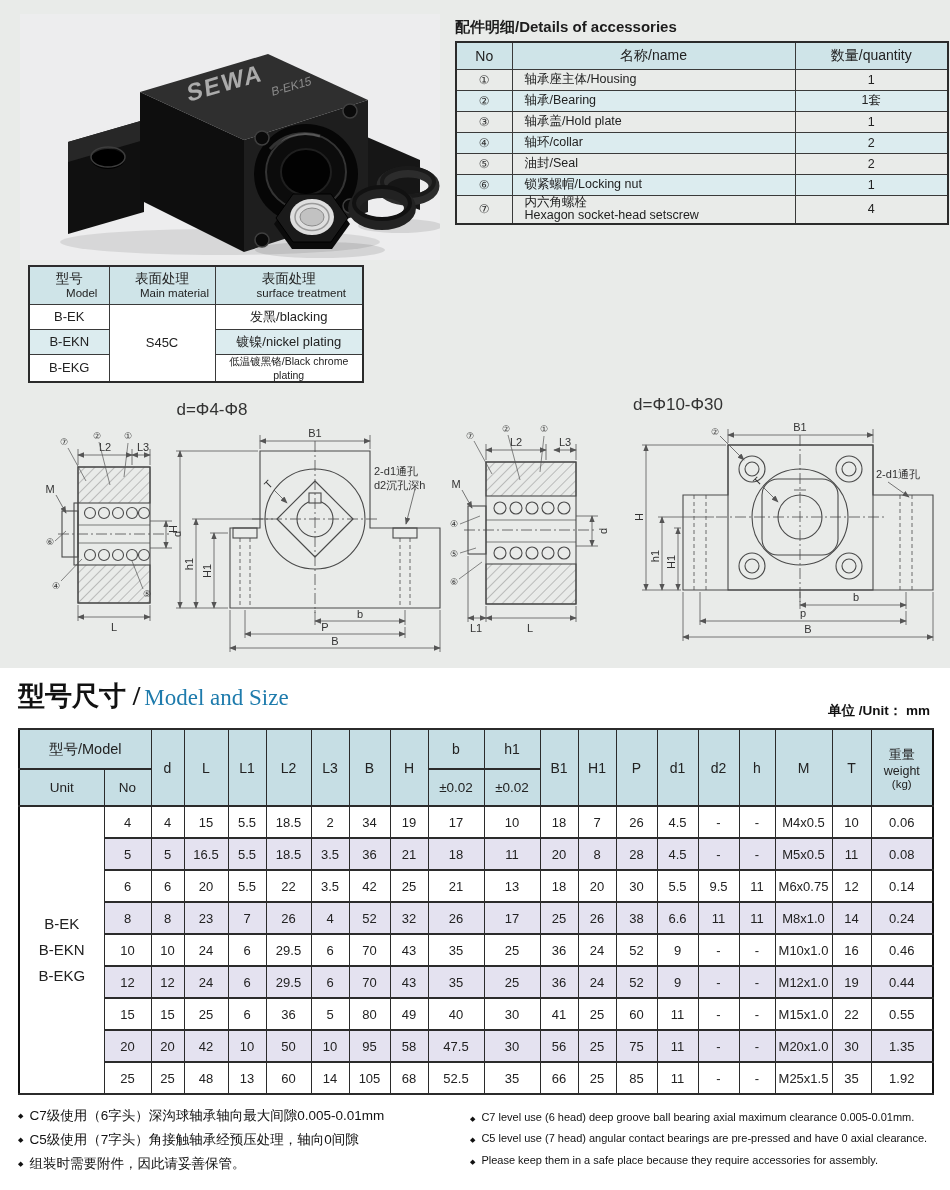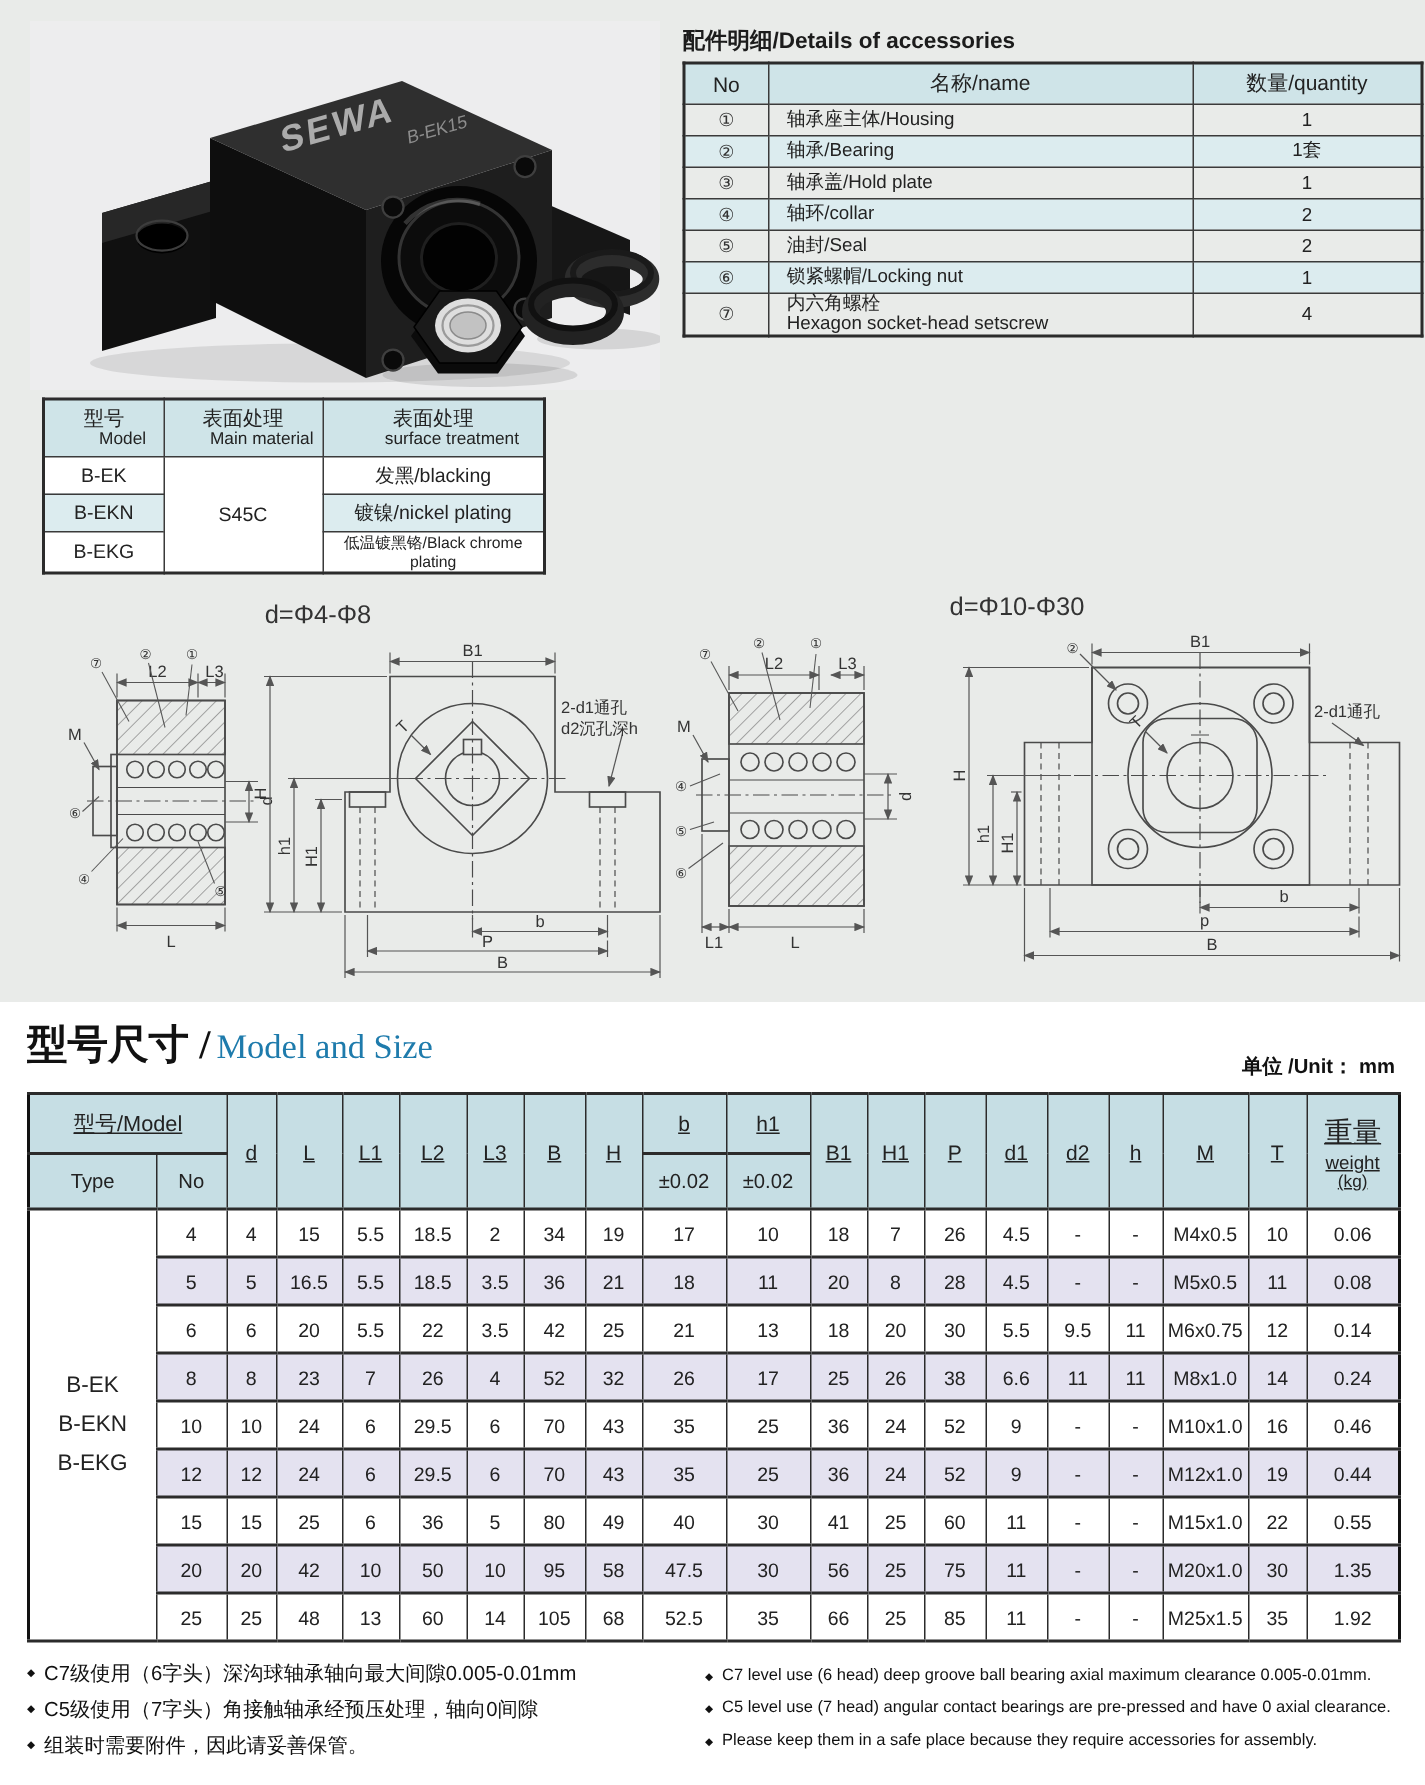--- a/index.html
+++ b/index.html
@@ -44,25 +44,25 @@
   .sec-title .zh { font-size:27px; font-weight:bold; color:#111; }
   .sec-title .en { font-size:23px; color:#1e7bac; }
   .unit-label { position:absolute; right:20px; top:34px; font-size:13.5px; color:#111;font-weight:bold; }
 
   table.size { position:absolute; left:18px; top:60px; border-collapse:collapse; table-layout:fixed; border:2px solid #111; }
   table.size th, table.size td {
     border:1px solid #2b2b2b; border-top-width:2px; border-bottom-width:2px;
     text-align:center; color:#222;
   }
   table.size thead th { background:#c6dee4; font-weight:normal; font-size:14px; }
-  table.size thead tr:first-child th { height:40px;text-decoration:underline; }
+  table.size thead tr:first-child th { height:40px; }
   table.size thead tr:last-child th { height:37px; font-size:13.5px; }
   table.size thead th.tol { font-size:12px; }
   table.size thead th.model-h { font-size:14.5px; }
-  table.size thead th.wt .l1 { font-size:19px; display:block;text-align:center; }
+  table.size thead th.wt .l1 { font-size:13px; display:block;text-align:center; }
   table.size thead th.wt .l2 { font-size:12.5px; display:block; }
   table.size thead th.wt .l3 { font-size:11.5px; display:block; }
   table.size tbody td { height:32px; font-size:13px; background:#fff; }
   table.size tbody tr.stripe td { background:#e4e2f0; }
   table.size tbody td.type-cell { background:#fff !important; font-size:15px; }
   table.size tbody td.type-cell div { line-height:1.75; text-align:center; }
 
   .notes { position:absolute; left:18px; top:440px; width:920px; display:flex; }
   .notes-zh { width:452px; }
   .notes-en { width:468px; padding-top:2px; }
@@ -520,21 +520,21 @@
         <th rowspan="2">h</th>
         <th rowspan="2">M</th>
         <th rowspan="2">T</th>
         <th rowspan="2" class="wt">
           <span class="l1">重量</span>
           <span class="l2">weight</span>
           <span class="l3">(kg)</span>
         </th>
       </tr>
       <tr>
-        <th>Type</th>
+        <th>Unit</th>
         <th>No</th>
         <th class="tol">±0.02</th>
         <th class="tol">±0.02</th>
       </tr>
     </thead>
     <tbody>
         <tr>
           <td rowspan="9" class="type-cell">
             <div>B-EK</div>
             <div>B-EKN</div>

